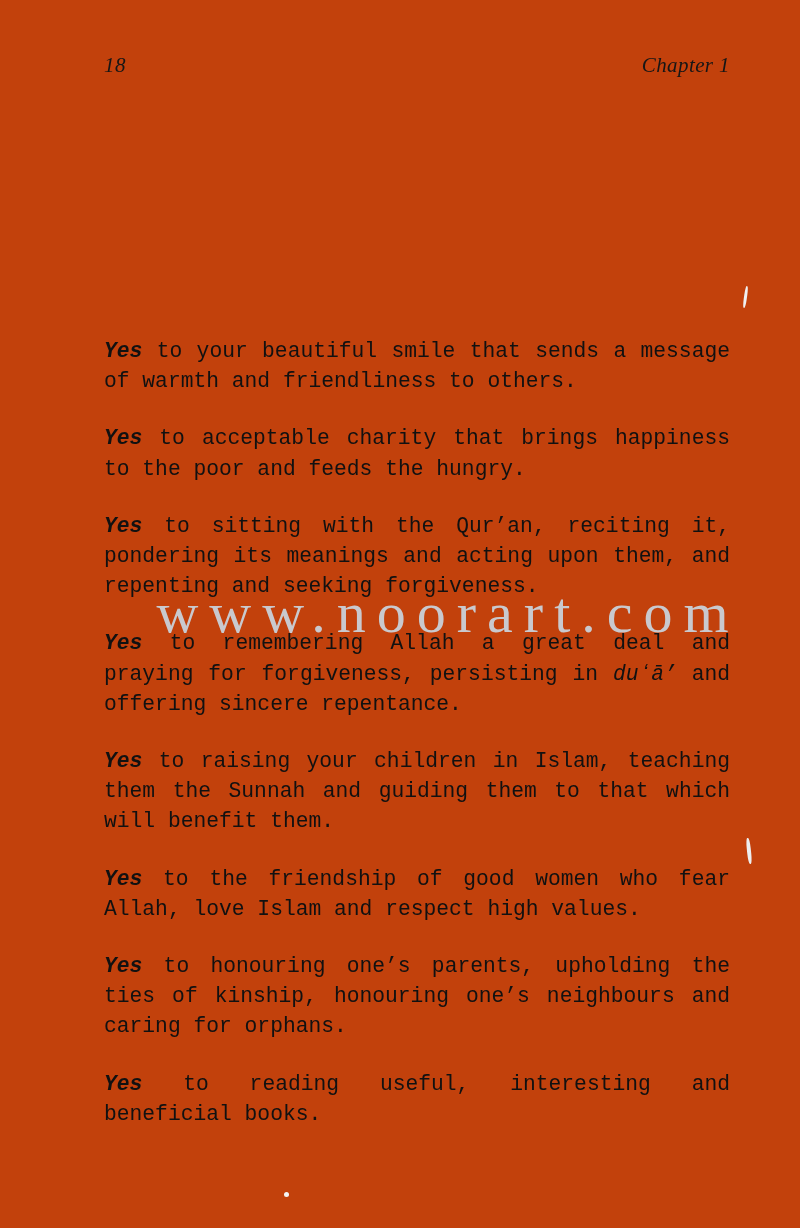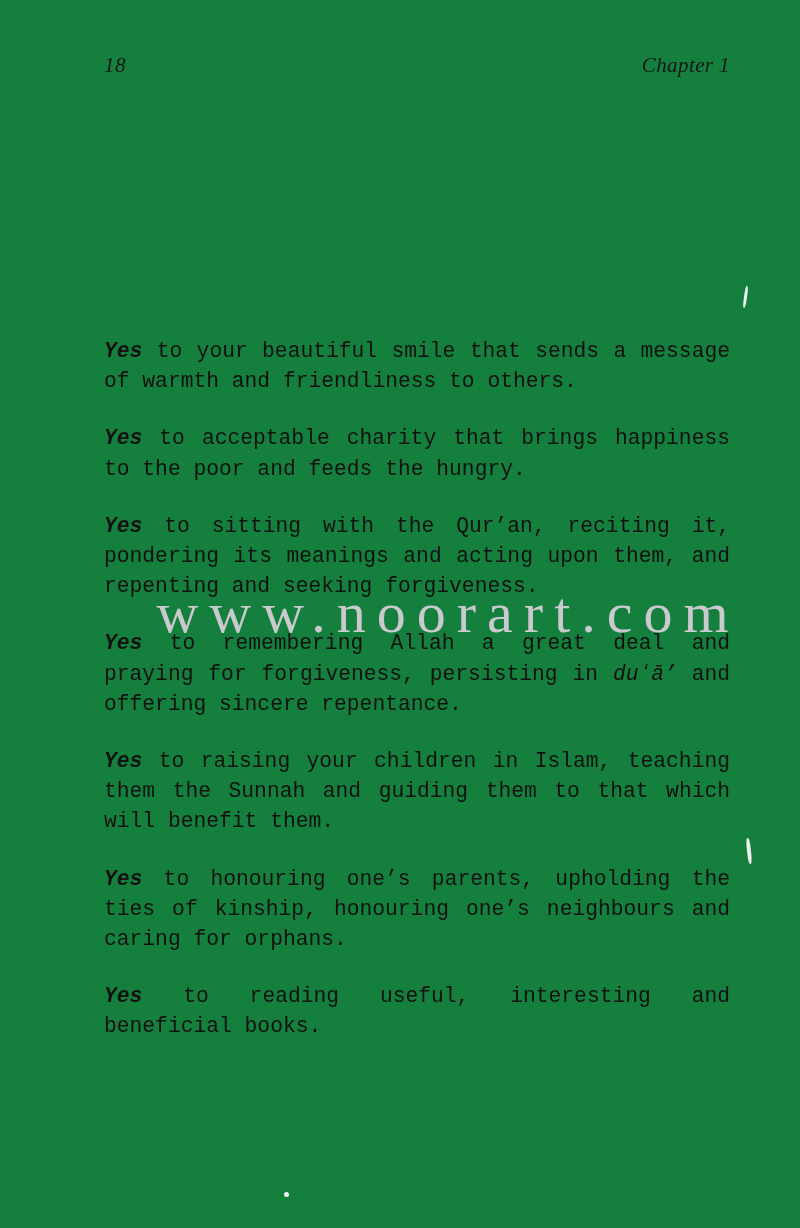--- a/index.html
+++ b/index.html
@@ -4,21 +4,21 @@
 <style>
   html, body {
     margin: 0;
     padding: 0;
     background: #ffffff;
   }
   .page {
     position: relative;
     width: 800px;
     height: 1228px;
-    background: #15803d;
+    background: #c2410c;
     overflow: hidden;
     font-family: "Liberation Serif", "DejaVu Serif", serif;
     color: #0d0d0d;
     -webkit-font-smoothing: antialiased;
   }
 
   
   .running-header {
     position: absolute;
     left: 104px;
@@ -139,20 +139,23 @@
 
     <p class="para">
       <span class="lead">Yes</span><span> to remembering Allah a great deal and praying for forgiveness, persisting in </span><em class="translit">duʻā’</em><span> and offering sincere repentance.</span>
     </p>
 
     <p class="para">
       <span class="lead">Yes</span><span> to raising your children in Islam, teaching them the Sunnah and guiding them to that which will benefit them.</span>
     </p>
 
 
+    <p class="para">
+      <span class="lead">Yes</span><span> to the friendship of good women who fear Allah, love Islam and respect high values.</span>
+    </p>
 
     <p class="para">
       <span class="lead">Yes</span><span> to honouring one’s parents, upholding the ties of kinship, honouring one’s neighbours and caring for orphans.</span>
     </p>
 
     <p class="para">
       <span class="lead">Yes</span><span> to reading useful, interesting and beneficial books.</span>
     </p>
 
   </div>

